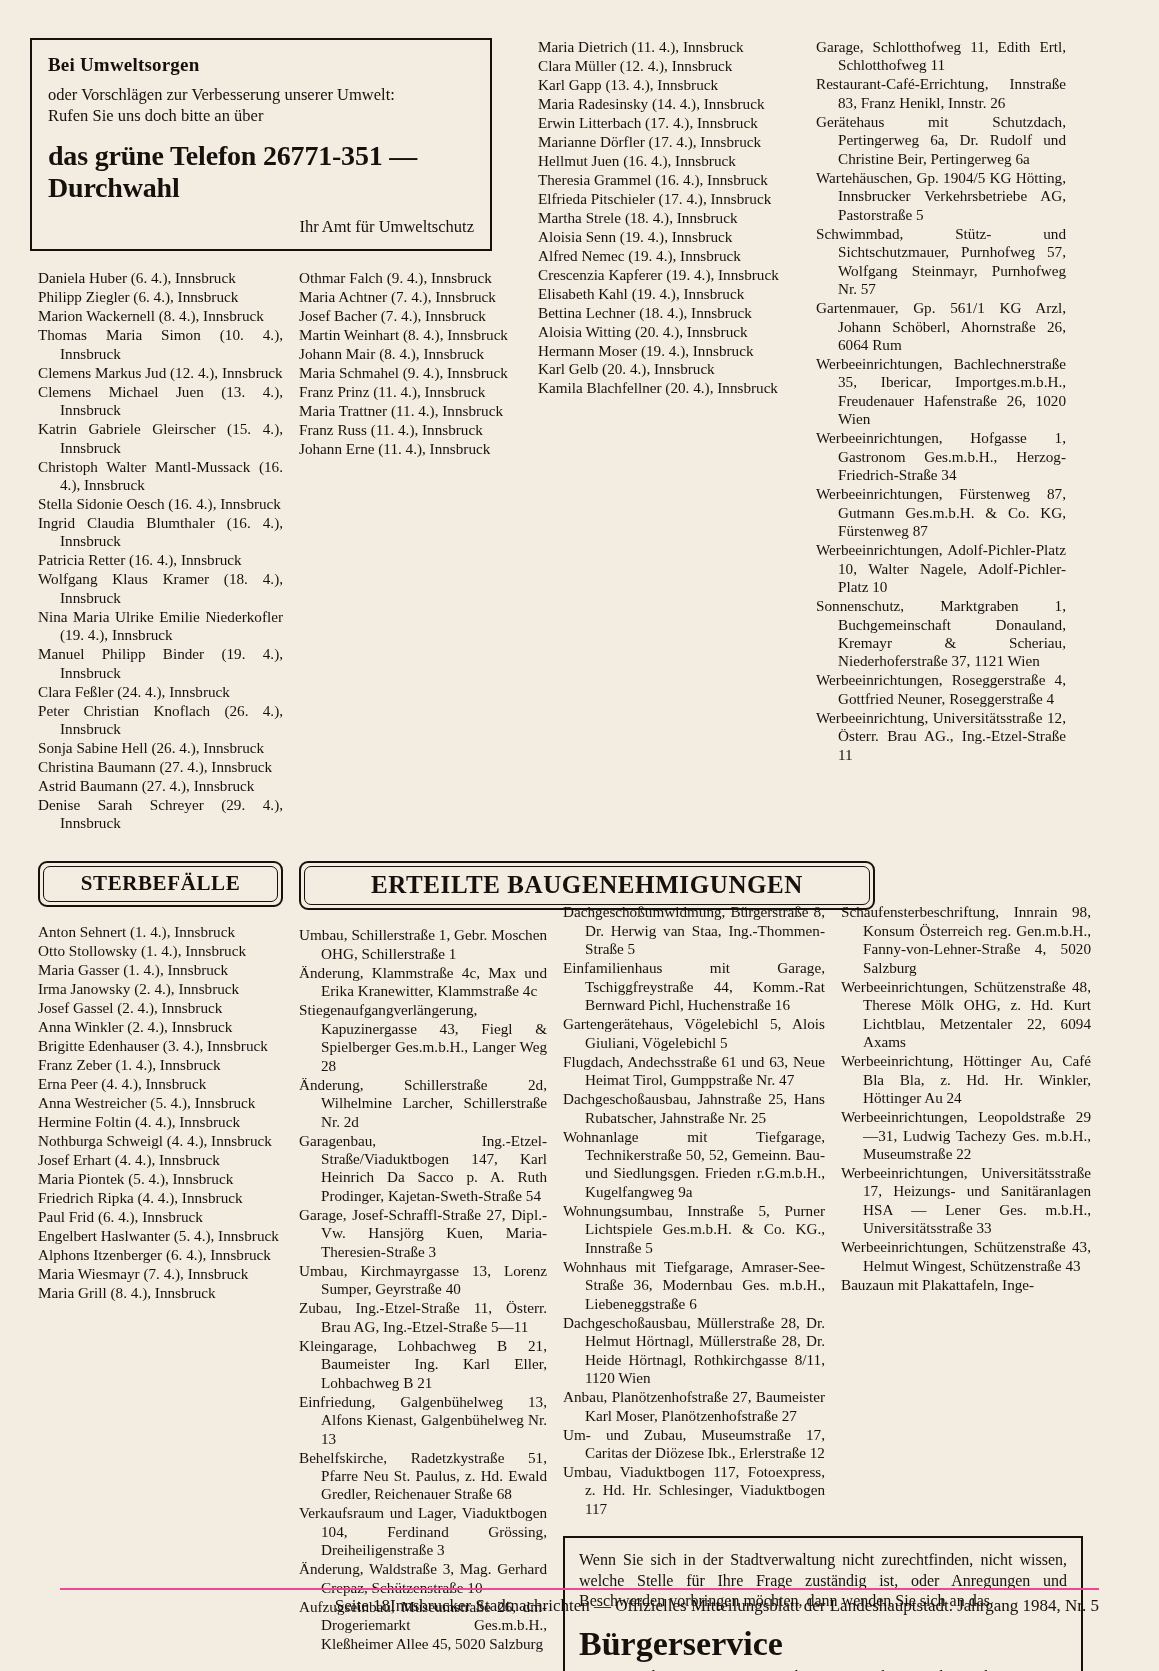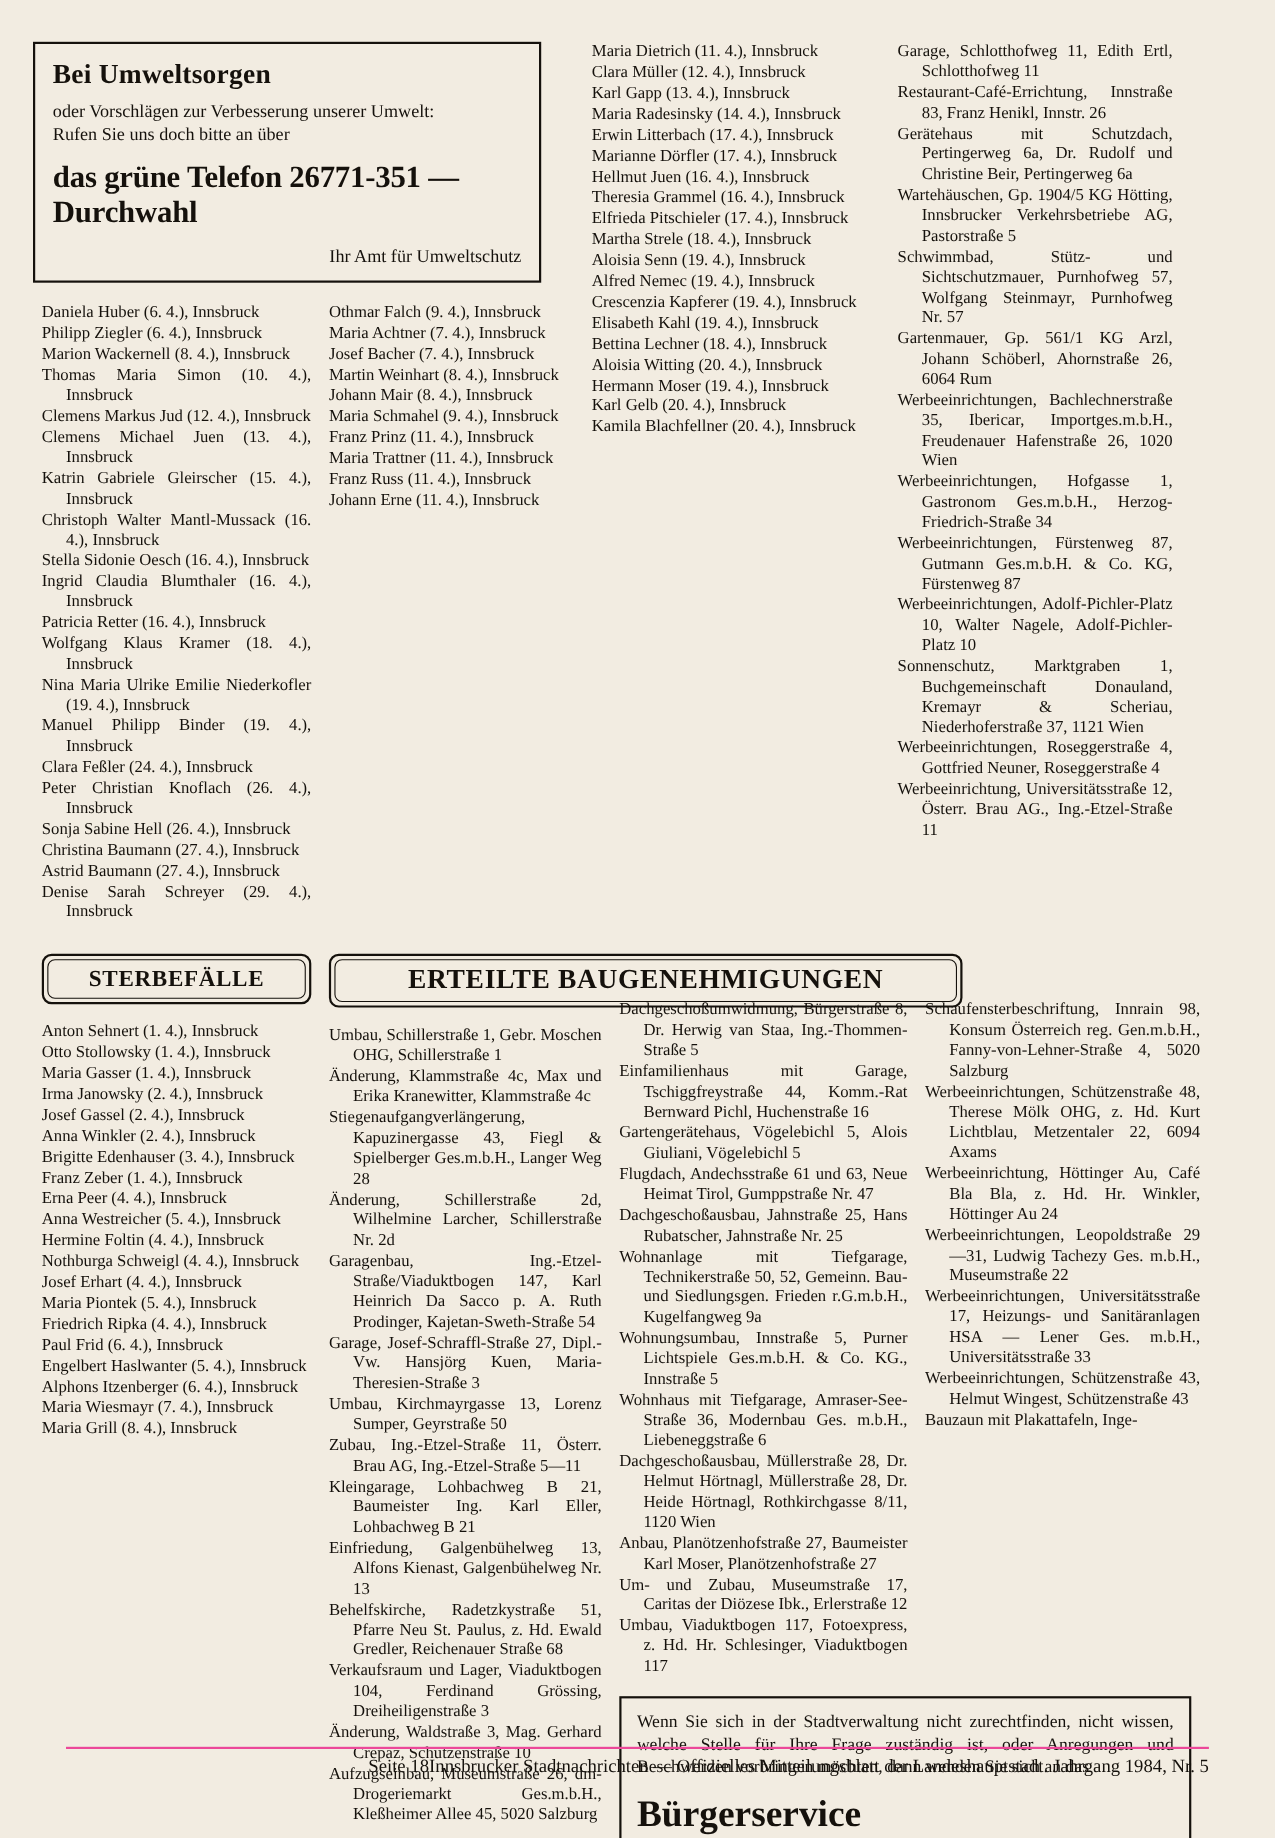--- a/index.html
+++ b/index.html
@@ -41,21 +41,21 @@
   
   .notice{
     border:2px solid #15110c;
     padding:14px 16px 12px 16px;
     margin-bottom:18px;
     width:462px;
     box-sizing:border-box;
   }
   .notice h2{
     margin:0 0 8px 0;
-    font-size:25px;
+    font-size:19px;
     font-weight:bold;
     letter-spacing:.2px;
   }
   .notice p{margin:0;font-size:16.5px;line-height:1.28;}
   .notice .big{
     font-size:28px;font-weight:bold;margin:14px 0 12px 0;letter-spacing:-.2px;
   }
   .notice .thanks{font-size:16.5px;margin-top:2px;}
   .notice .sign{text-align:right;font-size:16.5px;margin-top:2px;}
 
@@ -239,21 +239,21 @@
         <span class="inner"></span>
         <span>ERTEILTE BAUGENEHMIGUNGEN</span>
       </div>
       <div id="p2">
           <div class="entry hang">Umbau, Schillerstraße 1, Gebr. Moschen OHG, Schillerstraße 1</div>
           <div class="entry hang">Änderung, Klammstraße 4c, Max und Erika Kranewitter, Klammstraße 4c</div>
           <div class="entry hang">Stiegenaufgangverlängerung, Kapuzinergasse 43, Fiegl &amp; Spielberger Ges.m.b.H., Langer Weg 28</div>
           <div class="entry hang">Änderung, Schillerstraße 2d, Wilhelmine Larcher, Schillerstraße Nr. 2d</div>
           <div class="entry hang">Garagenbau, Ing.-Etzel-Straße/Viaduktbogen 147, Karl Heinrich Da Sacco p. A. Ruth Prodinger, Kajetan-Sweth-Straße 54</div>
           <div class="entry hang">Garage, Josef-Schraffl-Straße 27, Dipl.-Vw. Hansjörg Kuen, Maria-Theresien-Straße 3</div>
-          <div class="entry hang">Umbau, Kirchmayrgasse 13, Lorenz Sumper, Geyrstraße 50</div>
+          <div class="entry hang">Umbau, Kirchmayrgasse 13, Lorenz Sumper, Geyrstraße 40</div>
           <div class="entry hang">Zubau, Ing.-Etzel-Straße 11, Österr. Brau AG, Ing.-Etzel-Straße 5—11</div>
           <div class="entry hang">Kleingarage, Lohbachweg B 21, Baumeister Ing. Karl Eller, Lohbachweg B 21</div>
           <div class="entry hang">Einfriedung, Galgenbühelweg 13, Alfons Kienast, Galgenbühelweg Nr. 13</div>
           <div class="entry hang">Behelfskirche, Radetzkystraße 51, Pfarre Neu St. Paulus, z. Hd. Ewald Gredler, Reichenauer Straße 68</div>
           <div class="entry hang">Verkaufsraum und Lager, Viaduktbogen 104, Ferdinand Grössing, Dreiheiligenstraße 3</div>
           <div class="entry hang">Änderung, Waldstraße 3, Mag. Gerhard Crepaz, Schützenstraße 10</div>
           <div class="entry hang">Aufzugseinbau, Museumstraße 26, dm-Drogeriemarkt Ges.m.b.H., Kleßheimer Allee 45, 5020 Salzburg</div>
         </div>
     </div>
 

